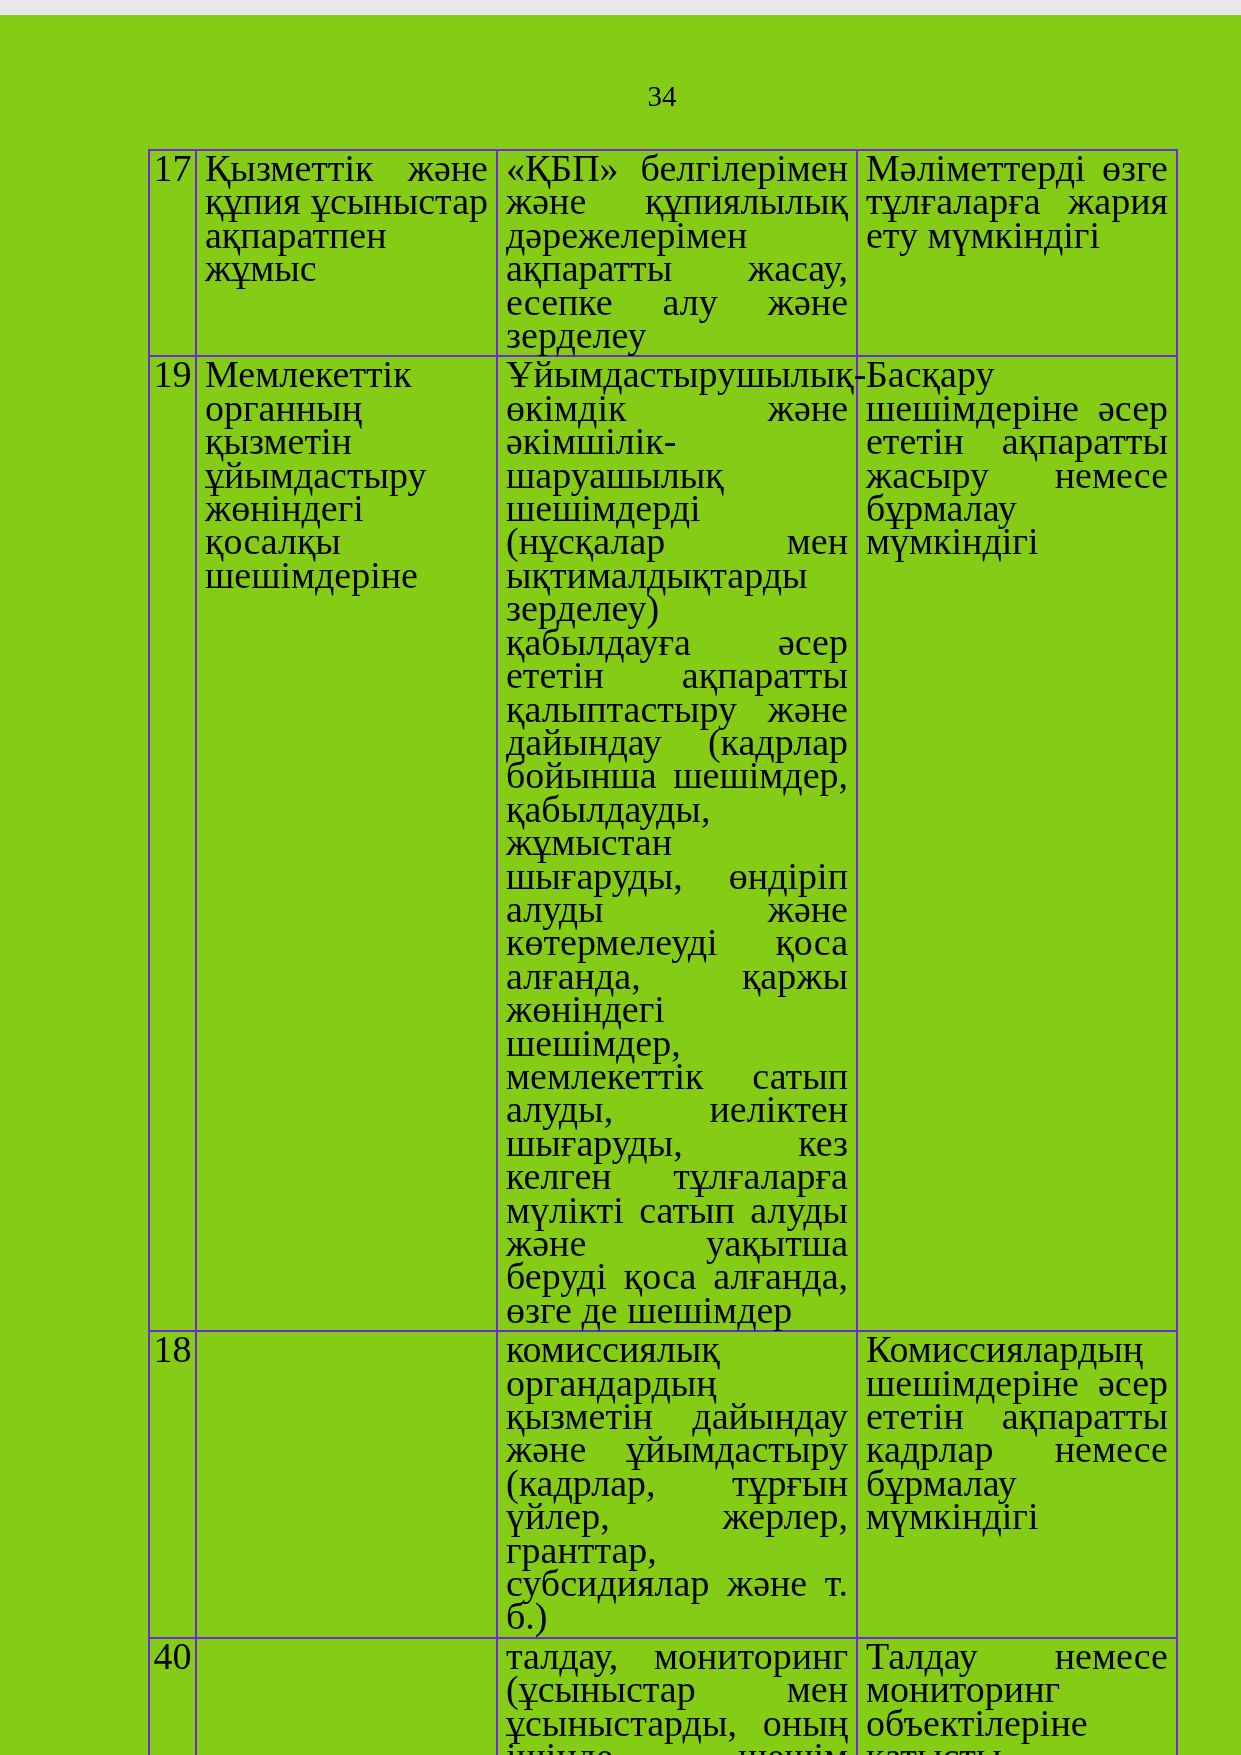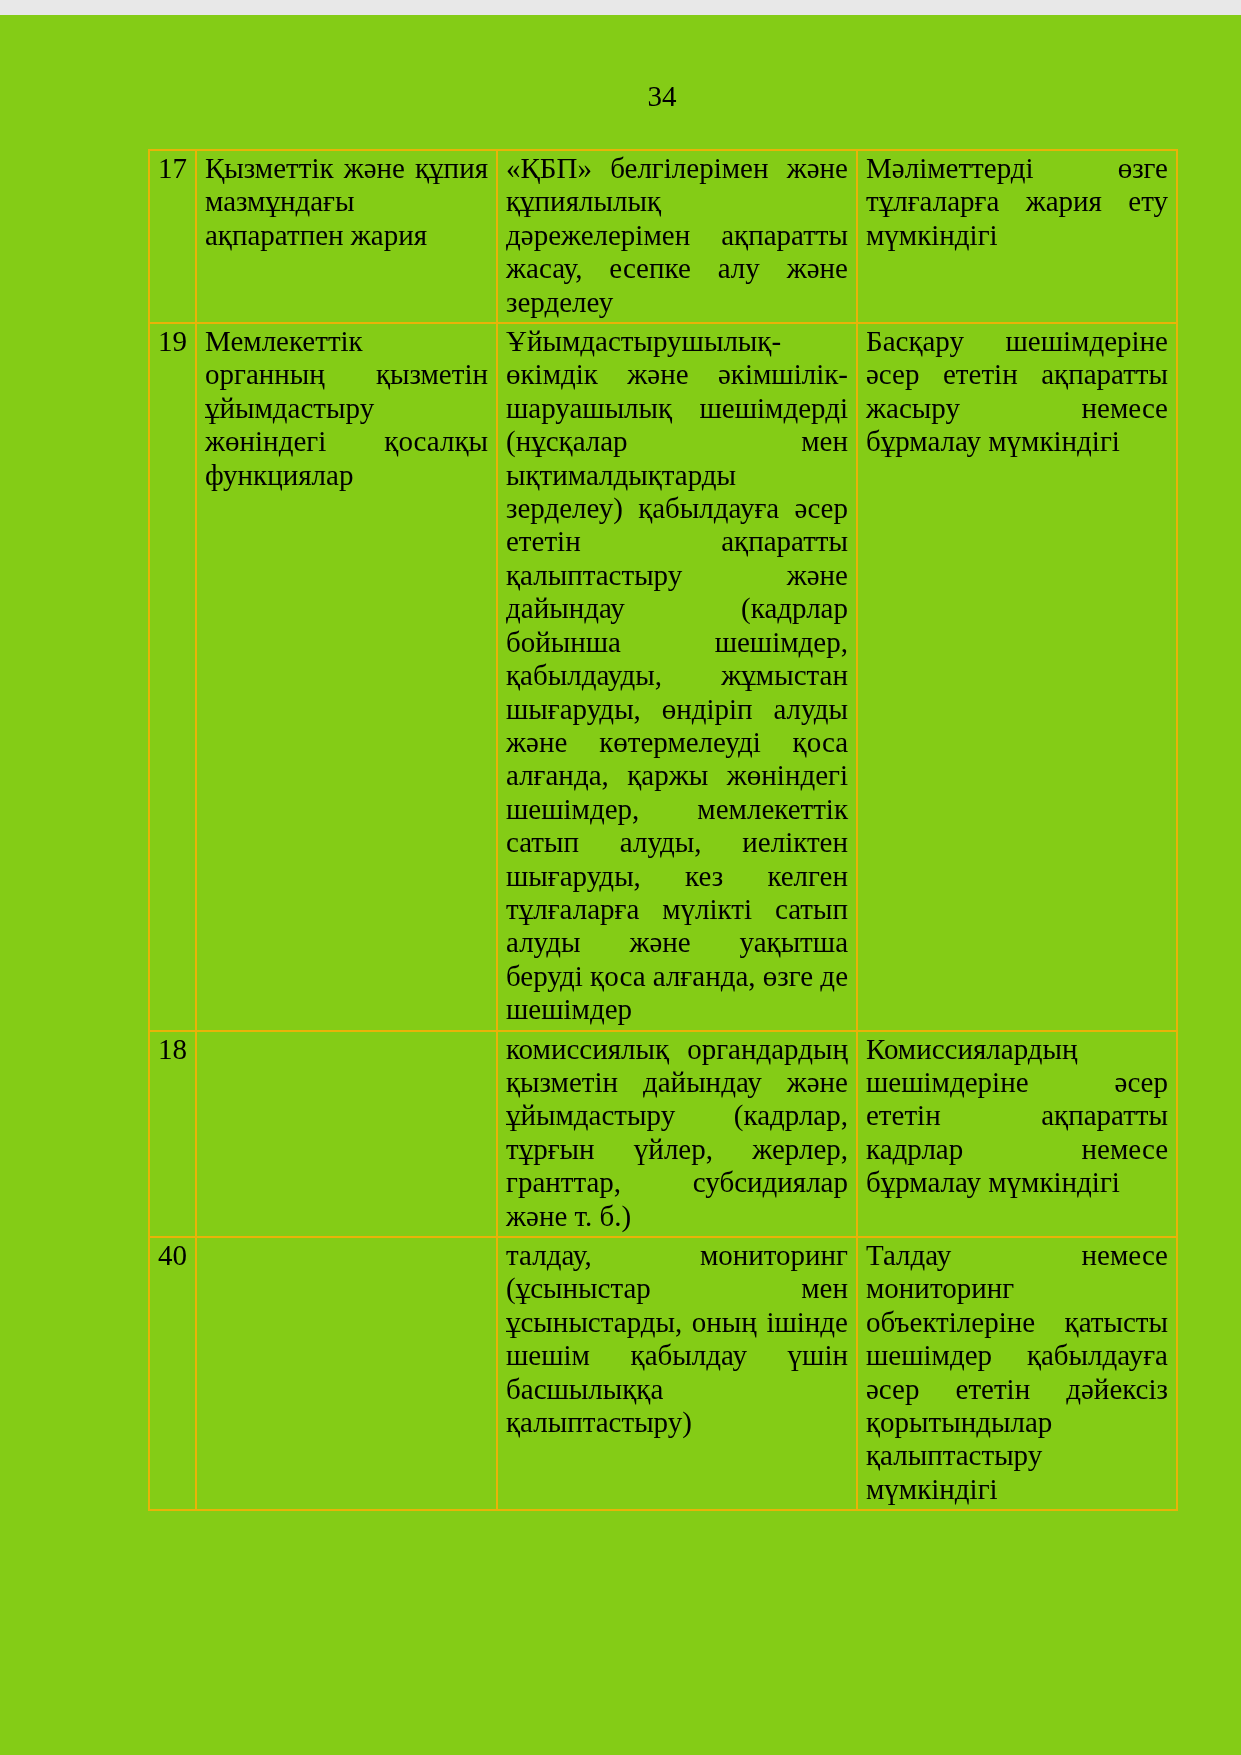--- a/index.html
+++ b/index.html
@@ -24,24 +24,24 @@
   }
   table.doc-table {
     position: absolute;
     left: 148px;
     top: 134px;
     width: 1028px;
     border-collapse: collapse;
     table-layout: fixed;
   }
   table.doc-table td {
-    border: 2px solid #eab308;
+    border: 2px solid #6d28d9;
     vertical-align: top;
     text-align: justify;
-    font-size: 29px;
+    font-size: 38px;
     line-height: 33.4px;
     padding: 1px 8px 3px 8px;
   }
   table.doc-table td.num {
     text-align: center;
     padding: 1px 2px;
   }
   col.c-num  { width: 47px; }
   col.c-func { width: 301px; }
   col.c-proc { width: 360px; }
@@ -56,28 +56,28 @@
   <table class="doc-table">
     <colgroup>
       <col class="c-num">
       <col class="c-func">
       <col class="c-proc">
       <col class="c-risk">
     </colgroup>
     <tbody id="table-body">
   <tr>
     <td class="num">17</td>
-    <td class="func">Қызметтік және құпия мазмұндағы ақпаратпен жария</td>
+    <td class="func">Қызметтік және құпия ұсыныстар ақпаратпен жұмыс</td>
     <td class="proc">«ҚБП» белгілерімен және құпиялылық дәрежелерімен ақпаратты жасау, есепке алу және зерделеу</td>
     <td class="risk">Мәліметтерді өзге тұлғаларға жария ету мүмкіндігі</td>
   </tr>
 
   <tr>
     <td class="num">19</td>
-    <td class="func">Мемлекеттік органның қызметін ұйымдастыру жөніндегі қосалқы функциялар</td>
+    <td class="func">Мемлекеттік органның қызметін ұйымдастыру жөніндегі қосалқы шешімдеріне</td>
     <td class="proc">Ұйымдастырушылық-өкімдік және әкімшілік-шаруашылық шешімдерді (нұсқалар мен ықтималдықтарды зерделеу) қабылдауға әсер ететін ақпаратты қалыптастыру және дайындау (кадрлар бойынша шешімдер, қабылдауды, жұмыстан шығаруды, өндіріп алуды және көтермелеуді қоса алғанда, қаржы жөніндегі шешімдер, мемлекеттік сатып алуды, иеліктен шығаруды, кез келген тұлғаларға мүлікті сатып алуды және уақытша беруді қоса алғанда, өзге де шешімдер</td>
     <td class="risk">Басқару шешімдеріне әсер ететін ақпаратты жасыру немесе бұрмалау мүмкіндігі</td>
   </tr>
 
   <tr>
     <td class="num">18</td>
     <td class="func"></td>
     <td class="proc">комиссиялық органдардың қызметін дайындау және ұйымдастыру (кадрлар, тұрғын үйлер, жерлер, гранттар, субсидиялар және т. б.)</td>
     <td class="risk">Комиссиялардың шешімдеріне әсер ететін ақпаратты кадрлар немесе бұрмалау мүмкіндігі</td>
   </tr>

